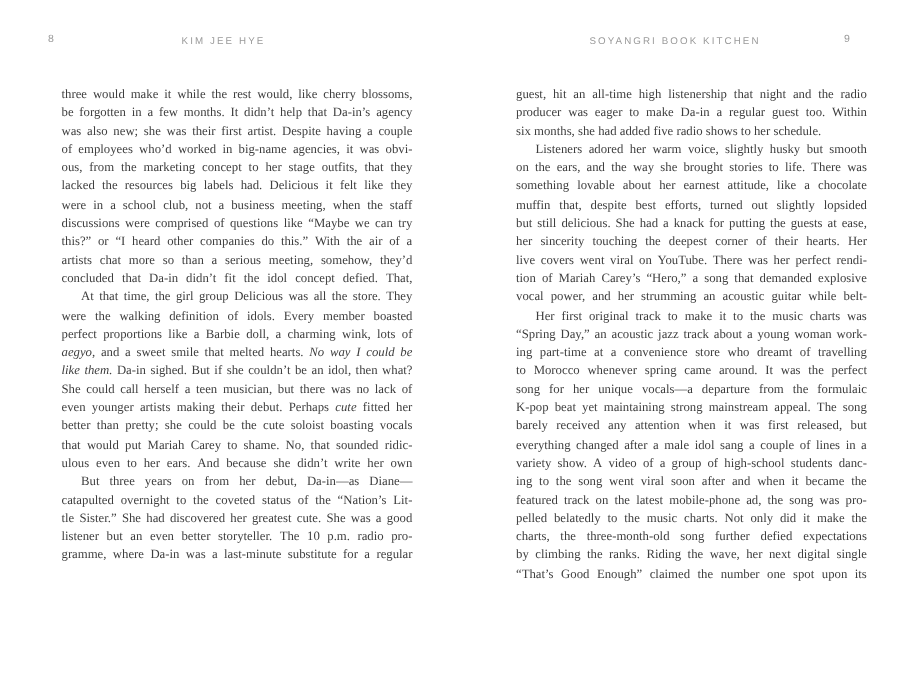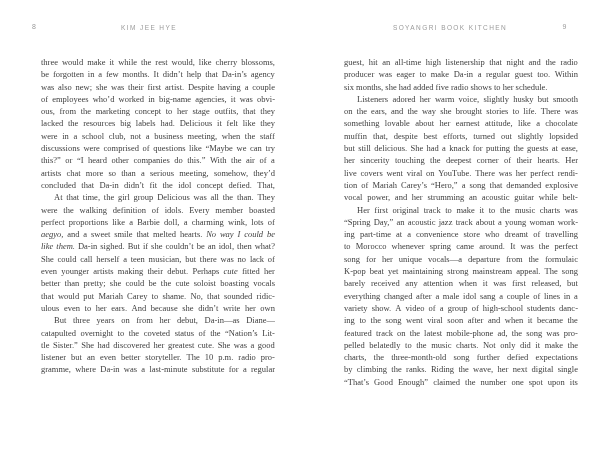--- a/index.html
+++ b/index.html
@@ -43,21 +43,21 @@
       <div class="line"><span>be</span><span>forgotten</span><span>in</span><span>a</span><span>few</span><span>months.</span><span>It</span><span>didn’t</span><span>help</span><span>that</span><span>Da-in’s</span><span>agency</span></div>
       <div class="line"><span>was</span><span>also</span><span>new;</span><span>she</span><span>was</span><span>their</span><span>first</span><span>artist.</span><span>Despite</span><span>having</span><span>a</span><span>couple</span></div>
       <div class="line"><span>of</span><span>employees</span><span>who’d</span><span>worked</span><span>in</span><span>big-name</span><span>agencies,</span><span>it</span><span>was</span><span>obvi-</span></div>
       <div class="line"><span>ous,</span><span>from</span><span>the</span><span>marketing</span><span>concept</span><span>to</span><span>her</span><span>stage</span><span>outfits,</span><span>that</span><span>they</span></div>
       <div class="line"><span>lacked</span><span>the</span><span>resources</span><span>big</span><span>labels</span><span>had.</span><span>Delicious</span><span>it</span><span>felt</span><span>like</span><span>they</span></div>
       <div class="line"><span>were</span><span>in</span><span>a</span><span>school</span><span>club,</span><span>not</span><span>a</span><span>business</span><span>meeting,</span><span>when</span><span>the</span><span>staff</span></div>
       <div class="line"><span>discussions</span><span>were</span><span>comprised</span><span>of</span><span>questions</span><span>like</span><span>“Maybe</span><span>we</span><span>can</span><span>try</span></div>
       <div class="line"><span>this?”</span><span>or</span><span>“I</span><span>heard</span><span>other</span><span>companies</span><span>do</span><span>this.”</span><span>With</span><span>the</span><span>air</span><span>of</span><span>a</span></div>
       <div class="line"><span>artists</span><span>chat</span><span>more</span><span>so</span><span>than</span><span>a</span><span>serious</span><span>meeting,</span><span>somehow,</span><span>they’d</span></div>
       <div class="line"><span>concluded</span><span>that</span><span>Da-in</span><span>didn’t</span><span>fit</span><span>the</span><span>idol</span><span>concept</span><span>defied.</span><span>That,</span></div>
-      <div class="line ind"><span>At</span><span>that</span><span>time,</span><span>the</span><span>girl</span><span>group</span><span>Delicious</span><span>was</span><span>all</span><span>the</span><span>than.</span><span>They</span></div>
+      <div class="line ind"><span>At</span><span>that</span><span>time,</span><span>the</span><span>girl</span><span>group</span><span>Delicious</span><span>was</span><span>all</span><span>the</span><span>store.</span><span>They</span></div>
       <div class="line"><span>were</span><span>the</span><span>walking</span><span>definition</span><span>of</span><span>idols.</span><span>Every</span><span>member</span><span>boasted</span></div>
       <div class="line"><span>perfect</span><span>proportions</span><span>like</span><span>a</span><span>Barbie</span><span>doll,</span><span>a</span><span>charming</span><span>wink,</span><span>lots</span><span>of</span></div>
       <div class="line"><span><i>aegyo</i>,</span><span>and</span><span>a</span><span>sweet</span><span>smile</span><span>that</span><span>melted</span><span>hearts.</span><span><i>No</i></span><span><i>way</i></span><span><i>I</i></span><span><i>could</i></span><span><i>be</i></span></div>
       <div class="line"><span><i>like</i></span><span><i>them.</i></span><span>Da-in</span><span>sighed.</span><span>But</span><span>if</span><span>she</span><span>couldn’t</span><span>be</span><span>an</span><span>idol,</span><span>then</span><span>what?</span></div>
       <div class="line"><span>She</span><span>could</span><span>call</span><span>herself</span><span>a</span><span>teen</span><span>musician,</span><span>but</span><span>there</span><span>was</span><span>no</span><span>lack</span><span>of</span></div>
       <div class="line"><span>even</span><span>younger</span><span>artists</span><span>making</span><span>their</span><span>debut.</span><span>Perhaps</span><span><i>cute</i></span><span>fitted</span><span>her</span></div>
       <div class="line"><span>better</span><span>than</span><span>pretty;</span><span>she</span><span>could</span><span>be</span><span>the</span><span>cute</span><span>soloist</span><span>boasting</span><span>vocals</span></div>
       <div class="line"><span>that</span><span>would</span><span>put</span><span>Mariah</span><span>Carey</span><span>to</span><span>shame.</span><span>No,</span><span>that</span><span>sounded</span><span>ridic-</span></div>
       <div class="line"><span>ulous</span><span>even</span><span>to</span><span>her</span><span>ears.</span><span>And</span><span>because</span><span>she</span><span>didn’t</span><span>write</span><span>her</span><span>own</span></div>
       <div class="line ind"><span>But</span><span>three</span><span>years</span><span>on</span><span>from</span><span>her</span><span>debut,</span><span>Da-in—as</span><span>Diane—</span></div>

